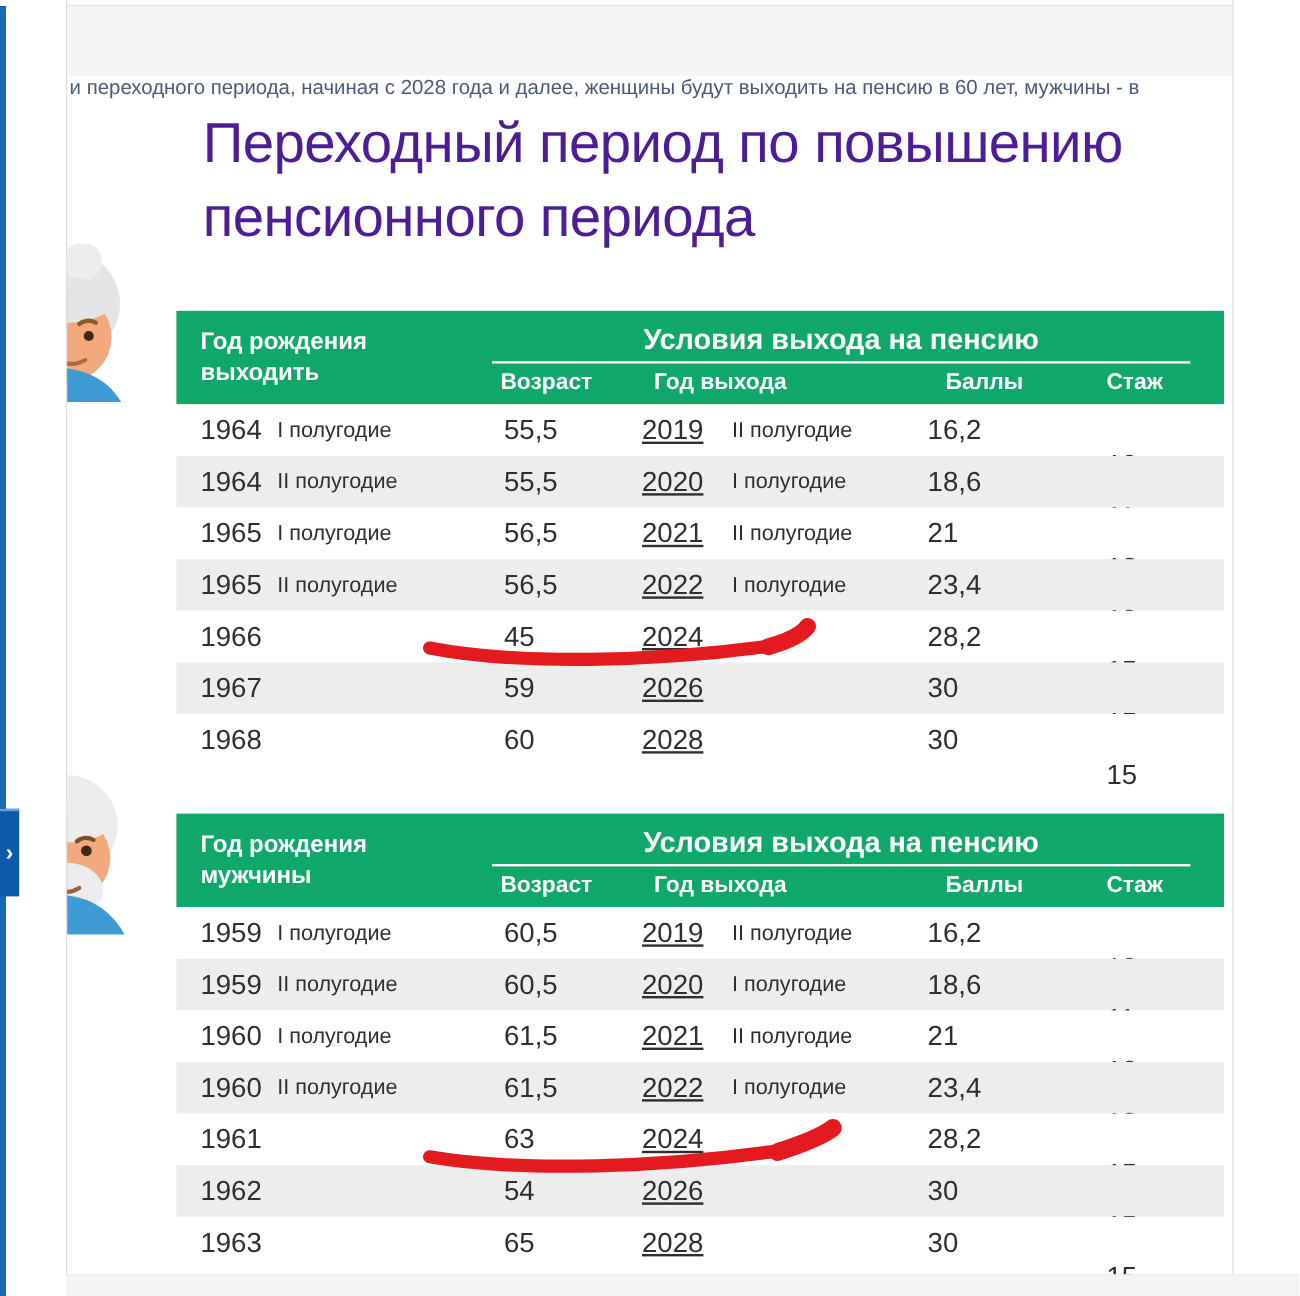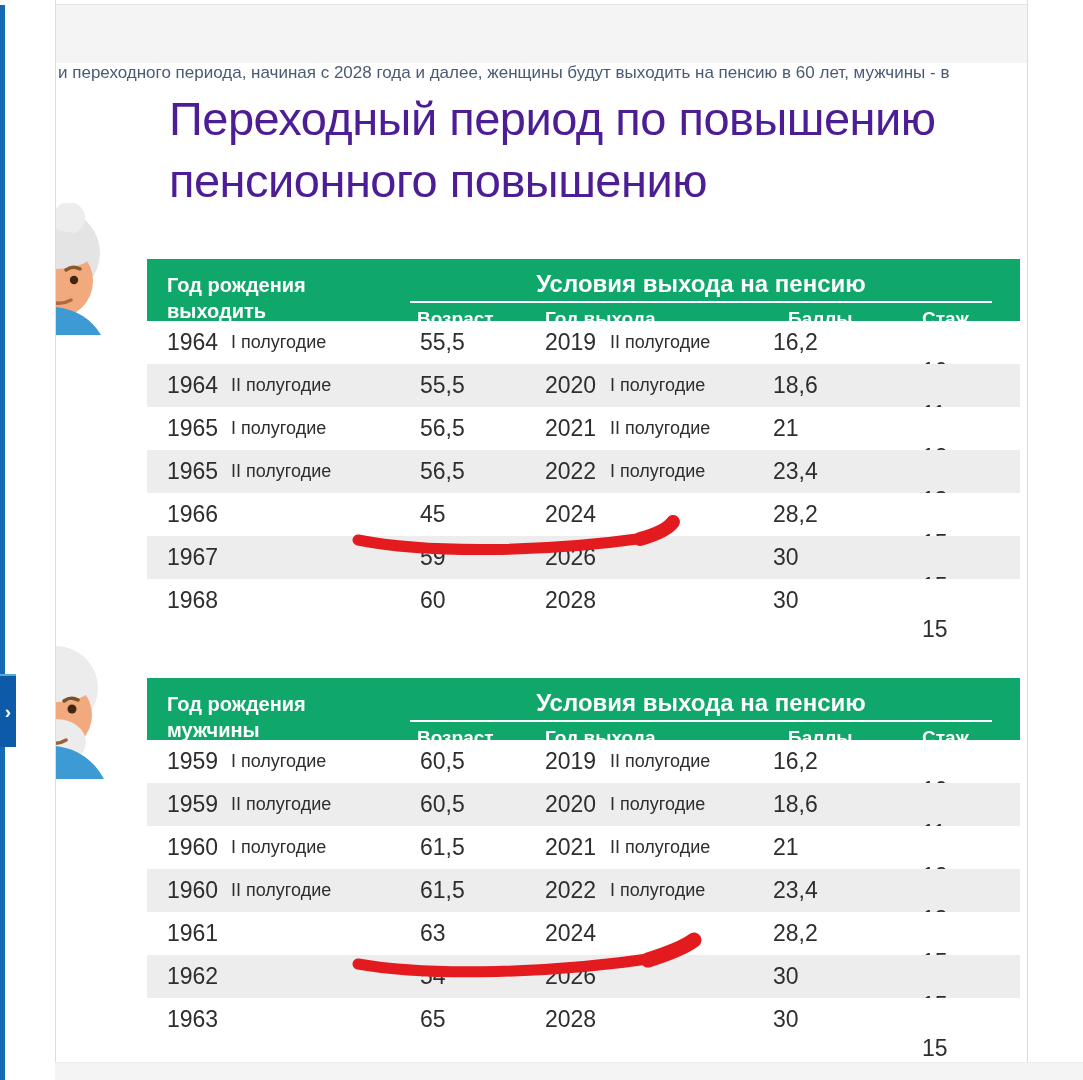--- a/index.html
+++ b/index.html
@@ -26,57 +26,57 @@
     letter-spacing:-0.5px; color:#4c1d95; font-weight:400; }
 
   
   .avatar { position:absolute; overflow:hidden; }
   .avatar.woman { left:56px; top:203px; width:75px; height:132px; }
   .avatar.man   { left:56px; top:643px; width:80px; height:136px; }
   .avatar svg { display:block; }
 
   
   .table { position:absolute; left:147px; width:873px; }
-  .thead { position:relative; height:62px; background:var(--green,#0fa86a); color:#fff;padding-left:25px; }
+  .thead { position:relative; height:78px; background:var(--green,#0fa86a); color:#fff;padding-left:25px; }
   .th-left { position:absolute; left:20px; top:13px; font-size:20px; font-weight:700; line-height:26px; }
   .group-h { position:absolute; left:263px; width:582px; top:11px; text-align:center;
     font-size:24px; font-weight:700; }
   .head-rule { position:absolute; left:263px; width:582px; top:42px; height:2px; background:#fff; }
   .sub { position:absolute; top:48px; height:24px; line-height:24px; font-size:19px; font-weight:700; }
   .s-age { left:270px; } .s-exit { left:398px; } .s-points { left:641px; } .s-service { left:775px; }
 
   .tbody { position:relative; }
   .trow { position:relative; height:43px; background:#fff; }
   .trow.alt { background:var(--row-alt,#ededed); }
   .cell { position:absolute; top:0; height:43px; line-height:43px; color:#2e2e2e; font-size:23px; }
   .c-year { left:20px; }
   .c-half { left:84px; font-size:18px; }
   .c-age { left:273px; }
-  .c-exityear { left:398px; }
+  .c-exityear { left:388px;text-decoration:underline; }
   .c-exithalf { left:463px; font-size:18px; }
   .c-points { left:626px; }
   .c-service { left:775px;margin-top:29px; }
 
   
   .ink { position:absolute; left:0; top:0; pointer-events:none; }
   .ink path { fill:none; stroke:var(--red,#e31b1e); stroke-linecap:round; }
 
   .footer-band { position:absolute; left:55px; right:0; top:1062px; height:18px;
     background:var(--band-gray,#f4f4f4); border-top:1px solid #ececec; }
 </style>
 </head>
 <body>
 
 <div class="screen">
 
   <div class="content-col">
     <div class="top-band">
       <span class="txt">и переходного периода, начиная с 2028 года и далее, женщины будут выходить на пенсию в 60 лет, мужчины - в</span>
     </div>
-    <h1 class="title"><span>Переходный период по повышению</span><br><span>пенсионного повышению</span></h1>
+    <h1 class="title"><span>Переходный период по повышению</span><br><span>пенсионного периода</span></h1>
   </div>
 
   <div class="avatar woman">
     <svg width="150" height="132" viewBox="0 0 150 132" style="margin-left:-75px">
       <circle cx="75" cy="50" r="44" fill="#e4e4e4"></circle>
       <circle cx="88" cy="15" r="16" fill="#ededed"></circle>
       <circle cx="75" cy="78" r="37" fill="#f2a97e"></circle>
       <ellipse cx="75" cy="47" rx="39" ry="19" fill="#e4e4e4"></ellipse>
       <path d="M85,67 Q92,62 99,66" stroke="#8a5a2b" stroke-width="3.5" fill="none" stroke-linecap="round"></path>
       <circle cx="93" cy="77" r="4.2" fill="#3f2712"></circle>

